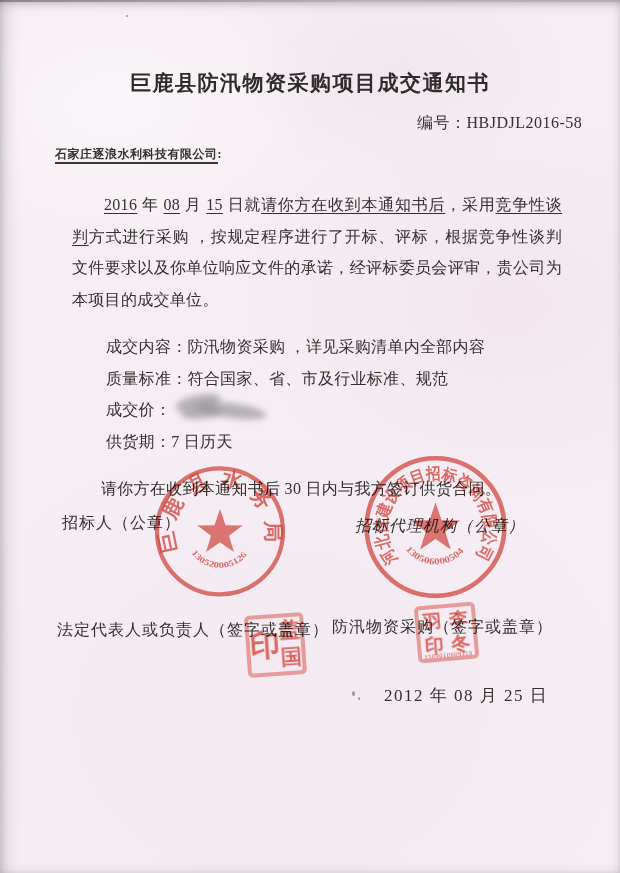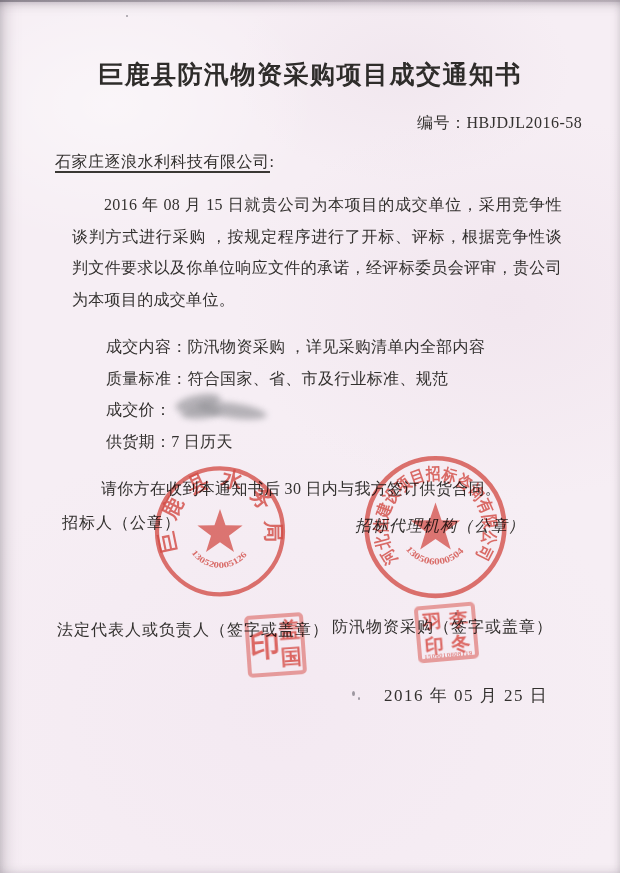--- a/index.html
+++ b/index.html
@@ -14,29 +14,29 @@
       radial-gradient(ellipse 240px 160px at 65% 8%, rgba(236,224,233,.5), transparent 70%),
       linear-gradient(180deg,#ece3ea 0px,#f6eef4 7px);
     box-shadow:
       inset 0 10px 14px -10px rgba(104,96,108,.6),
       inset 14px 0 18px -14px rgba(104,96,108,.5),
       inset -7px 0 12px -9px rgba(104,96,108,.32),
       inset 0 -7px 12px -9px rgba(116,106,118,.3);
   }
   .page::before{content:"";position:absolute;left:0;top:0;right:0;height:2px;
     background:linear-gradient(90deg,rgba(85,80,92,.5),rgba(150,140,150,.22) 60%,rgba(150,140,150,.35));}
-  .title{position:absolute;top:58px;left:0;right:0;text-align:center;
-    font-size:25px;font-weight:bold;letter-spacing:1.5px;color:#2e2c2a;}
+  .title{position:absolute;top:69px;left:0;right:0;text-align:center;
+    font-size:21px;font-weight:bold;letter-spacing:1.5px;color:#2e2c2a;}
   .doc-no{position:absolute;top:113px;left:417px;font-size:16px;letter-spacing:.5px;}
-  .addressee{position:absolute;top:152px;left:55px;font-size:16px;font-weight:normal;letter-spacing:.5px;}
+  .addressee{position:absolute;top:146px;left:55px;font-size:12px;font-weight:bold;letter-spacing:.5px;}
   .addressee .name{border-bottom:2px solid #3a3834;padding-bottom:1px;}
   .body-text{position:absolute;left:72px;top:189px;width:490px;
     font-size:16px;line-height:31.5px;text-align:justify;letter-spacing:.3px;}
   .p1{margin:0;text-indent:2em;}
-  .u{text-underline-offset:3px;}
+  .u{text-decoration:underline;text-underline-offset:3px;}
   .fields{margin:16px;padding-left:18px;}
   .field-row{white-space:nowrap;}
   .closing{margin:16px;padding-left:13px;}
   .redact{display:inline-block;position:relative;width:102px;height:26px;
     vertical-align:middle;margin:-6px 0 0 2px;}
   .redact i{position:absolute;border-radius:50%;background:#8d8d92;filter:blur(3px);opacity:.62;}
   .redact .b1{left:2px;top:0;width:46px;height:16px;transform:rotate(-12deg);}
   .redact .b2{left:24px;top:8px;width:70px;height:15px;transform:rotate(8deg);}
   .redact .b3{left:8px;top:12px;width:40px;height:12px;transform:rotate(-4deg);}
   .sig-label{position:absolute;font-size:16px;letter-spacing:1px;white-space:nowrap;}
@@ -72,21 +72,21 @@
 
   <div class="doc-no">
     <span>编号：</span><span>HBJDJL2016-58</span>
   </div>
 
   <div class="addressee">
     <span class="name">石家庄逐浪水利科技有限公司</span><span>:</span>
   </div>
 
   <div class="body-text">
-    <p class="p1"><span class="u">2016</span><span> 年 </span><span class="u">08</span><span> 月 </span><span class="u">15</span><span> 日就</span><span class="u">贵公司为本项目的成交单位</span><span>，采用</span><span class="u">竞争性谈判</span><span>方式进行采购 ，按规定程序进行了开标、评标，根据竞争性谈判文件要求以及你单位响应文件的承诺，经评标委员会评审，贵公司为本项目的成交单位。</span></p>
+    <p class="p1"><span class="u">2016</span><span> 年 </span><span class="u">08</span><span> 月 </span><span class="u">15</span><span> 日就</span><span class="u">请你方在收到本通知书后</span><span>，采用</span><span class="u">竞争性谈判</span><span>方式进行采购 ，按规定程序进行了开标、评标，根据竞争性谈判文件要求以及你单位响应文件的承诺，经评标委员会评审，贵公司为本项目的成交单位。</span></p>
 
     <div class="fields">
       <div class="field-row">
         <span>成交内容：</span><span>防汛物资采购 ，详见采购清单内全部内容</span>
       </div>
       <div class="field-row">
         <span>质量标准：</span><span>符合国家、省、市及行业标准、规范</span>
       </div>
       <div class="field-row">
         <span>成交价：</span><span class="redact"><i class="b1"></i><i class="b2"></i><i class="b3"></i></span>
@@ -96,21 +96,21 @@
       </div>
     </div>
 
     <p class="closing">请你方在收到本通知书后 30 日内与我方签订供货合同。</p>
   </div>
 
   <div class="sig-label sig-bidder">招标人（公章）</div>
   <div class="sig-label sig-agency">招标代理机构（公章）</div>
   <div class="sig-label legal-left">法定代表人或负责人（签字或盖章）</div>
   <div class="sig-label legal-right">防汛物资采购（签字或盖章）</div>
-  <div class="date-line">2016 年 05 月 25 日</div>
+  <div class="date-line">2012 年 08 月 25 日</div>
 
   <svg class="seal seal-round-left" viewBox="0 0 200 200">
     <defs>
       <path id="arcL" d="M 40,130 A 66,66 0 1 1 160,130"></path>
       <path id="arcLb" d="M 59,132.7 A 50,50 0 0 0 141,132.7"></path>
     </defs>
     <circle cx="100" cy="102" r="90" fill="none" stroke="rgba(215,62,52,.78)" stroke-width="6"></circle>
     <polygon points="100,70 107.9,93.1 132.3,93.5 112.8,108.2 120,131.5 100,117.5 80,131.5 87.2,108.2 67.7,93.5 92.1,93.1" fill="rgba(215,62,52,.75)"></polygon>
     <text font-size="30" fill="rgba(215,62,52,.82)">
       <textPath href="#arcL" textLength="250" lengthAdjust="spacing">巨鹿县水务局</textPath>

